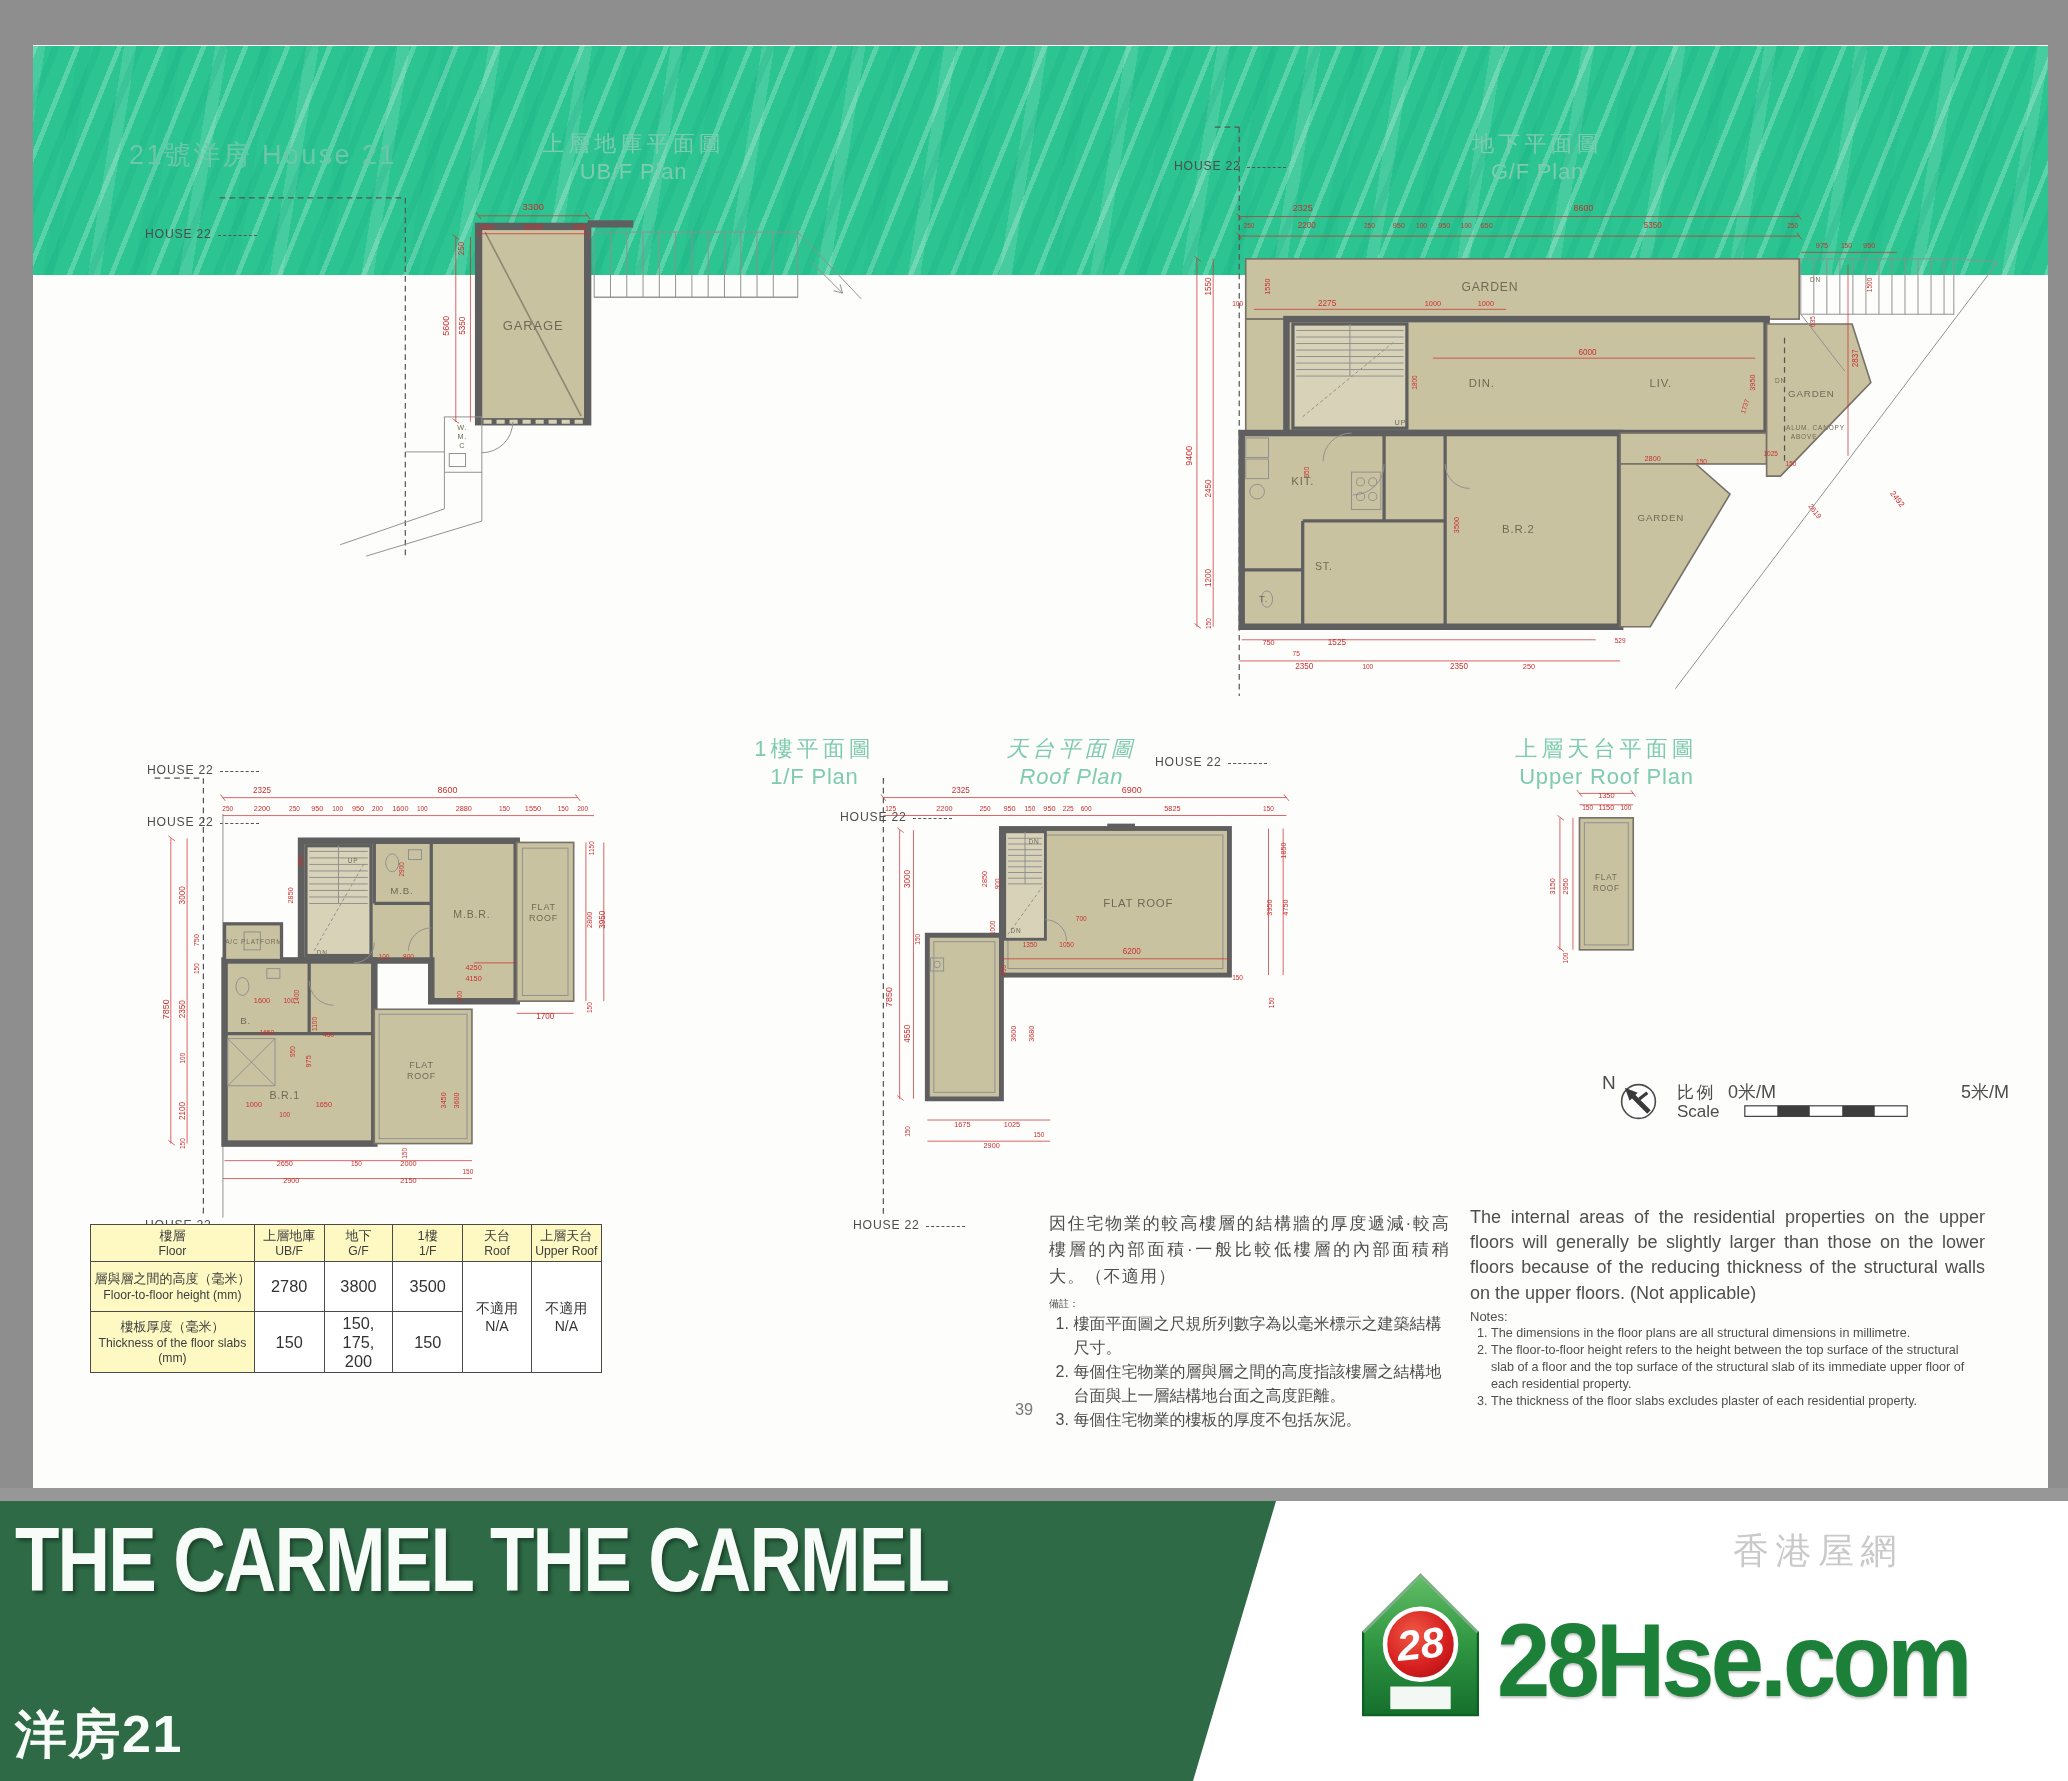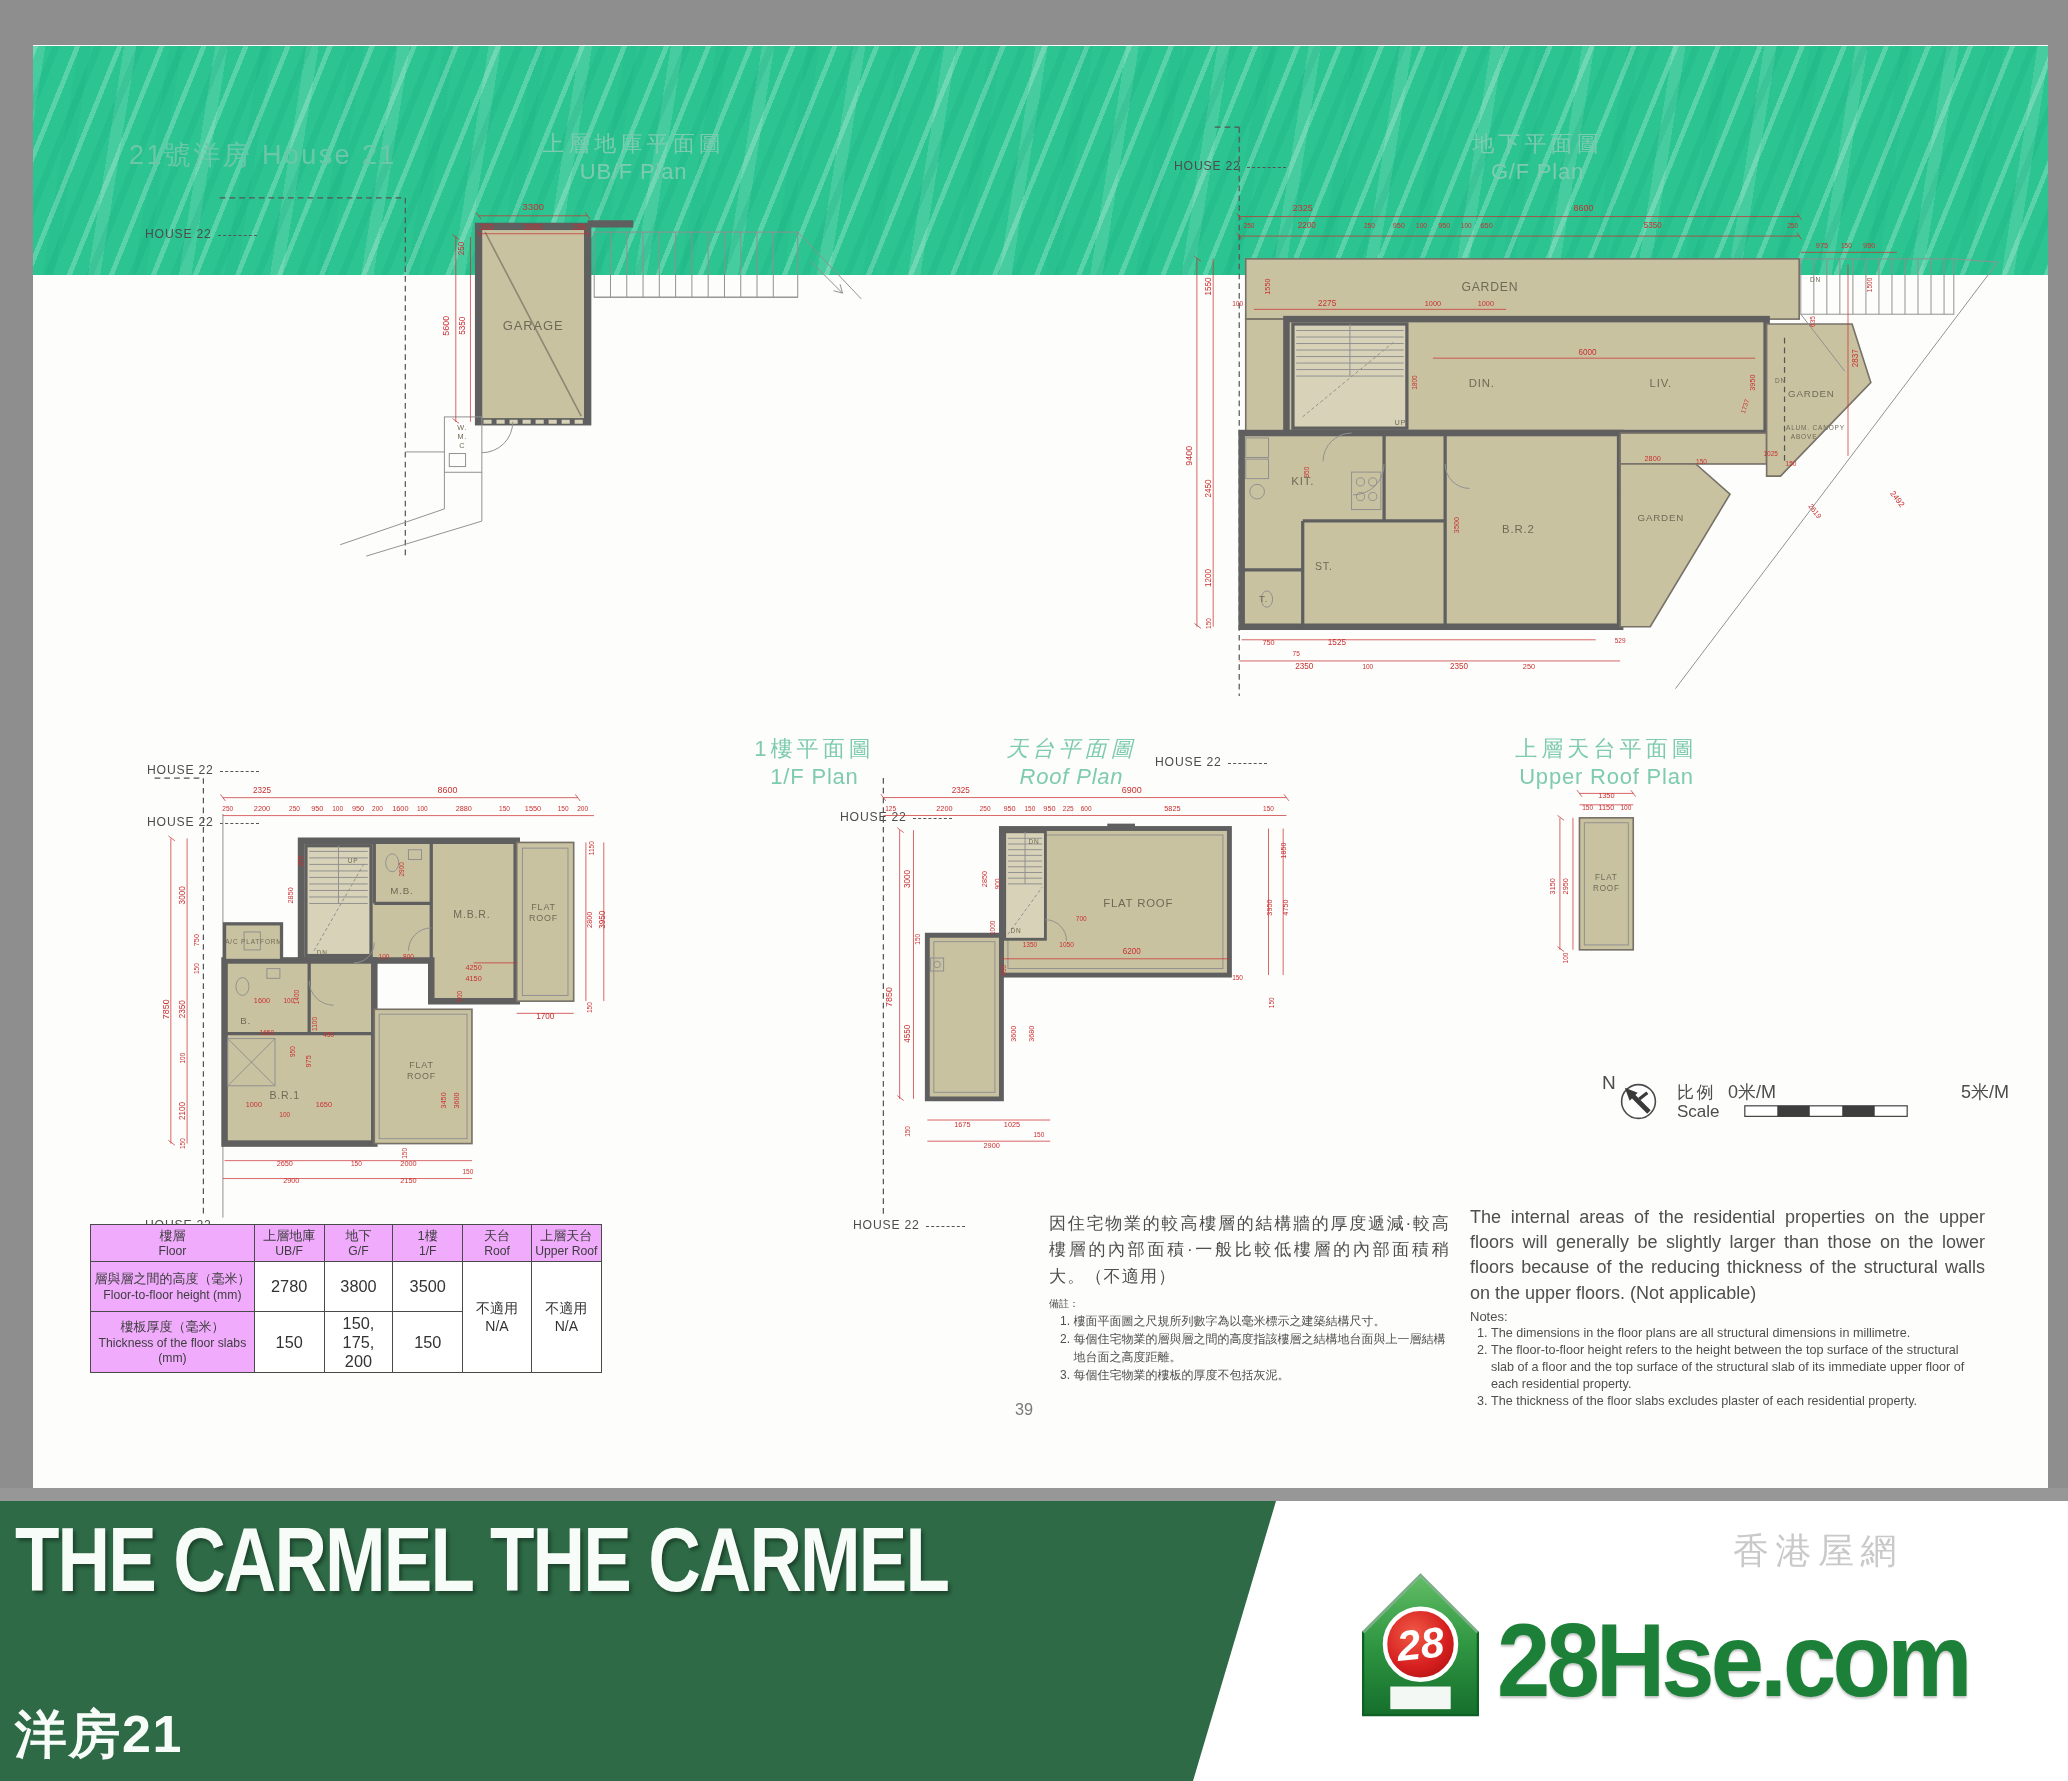--- a/index.html
+++ b/index.html
@@ -33,31 +33,31 @@
   #north-label{position:absolute;left:1602px;top:1072px;font-size:19px;color:#4c4c4c;}
   #compass{position:absolute;left:1620px;top:1083px;}
   #scale-zh{position:absolute;left:1677px;top:1081px;font-size:17px;color:#4c4c4c;letter-spacing:2.4px;}
   #scale-en{position:absolute;left:1677px;top:1102px;font-size:17px;color:#4c4c4c;}
   #scale-zero{position:absolute;left:1728px;top:1080px;font-size:18px;color:#4c4c4c;}
   #scale-five{position:absolute;left:1961px;top:1080px;font-size:18px;color:#4c4c4c;}
   #scalebar{position:absolute;left:1744px;top:1105px;}
   
   #floor-table{position:absolute;left:90px;top:1224px;border-collapse:collapse;table-layout:fixed;}
   #floor-table th,#floor-table td{border:1.6px solid #4a4a4a;text-align:center;vertical-align:middle;padding:1.6px 2.4px;}
-  #floor-table th{background:#f0abfc;font-weight:normal;color:#3d3d3d;}
+  #floor-table th{background:#fef9c3;font-weight:normal;color:#3d3d3d;}
   #floor-table td{background:#fff;color:#333;font-size:16.3px;}
   #floor-table .zh{font-size:13px;display:block;line-height:1.35;}
   #floor-table .en{font-size:12.2px;display:block;line-height:1.25;}
   #floor-table .na .zh{font-size:14px;}
   #floor-table .na .en{font-size:14px;}
   
   #notes-zh{position:absolute;left:1049px;top:1211px;width:401px;color:#4f4f4f;}
   #notes-zh .intro{font-size:17px;line-height:1.55;text-align:justify;letter-spacing:1.2px;}
   #notes-zh .hd{font-size:10px;margin-top:6.5px;}
-  #notes-zh ol{margin:1.6px 0 0 0;padding-left:24.4px;font-size:12px;line-height:1.5;}
+  #notes-zh ol{margin:1.6px 0 0 0;padding-left:24.4px;font-size:16px;line-height:1.5;}
   #notes-en{position:absolute;left:1470px;top:1205px;width:515px;color:#4f4f4f;}
   #notes-en .intro{font-size:18px;line-height:1.4;text-align:justify;}
   #notes-en .hd{font-size:13px;margin-top:3.3px;}
   #notes-en ol{margin:0.8px 0 0 0;padding-left:21px;font-size:12.6px;line-height:1.35;}
   #page-num{position:absolute;left:1015px;top:1400px;font-size:16.3px;color:#7a7a7a;}
   
   #footer-strip{position:absolute;left:0;top:1488px;width:2068px;height:14px;background:#979797;}
   #footer{position:absolute;left:0;top:1501px;width:2068px;height:280px;background:#2d6a45;}
   #footer-white{position:absolute;left:1193px;top:1501px;width:875px;height:280px;background:#fff;
     clip-path:polygon(83px 0,875px 0,875px 280px,0 280px);}

